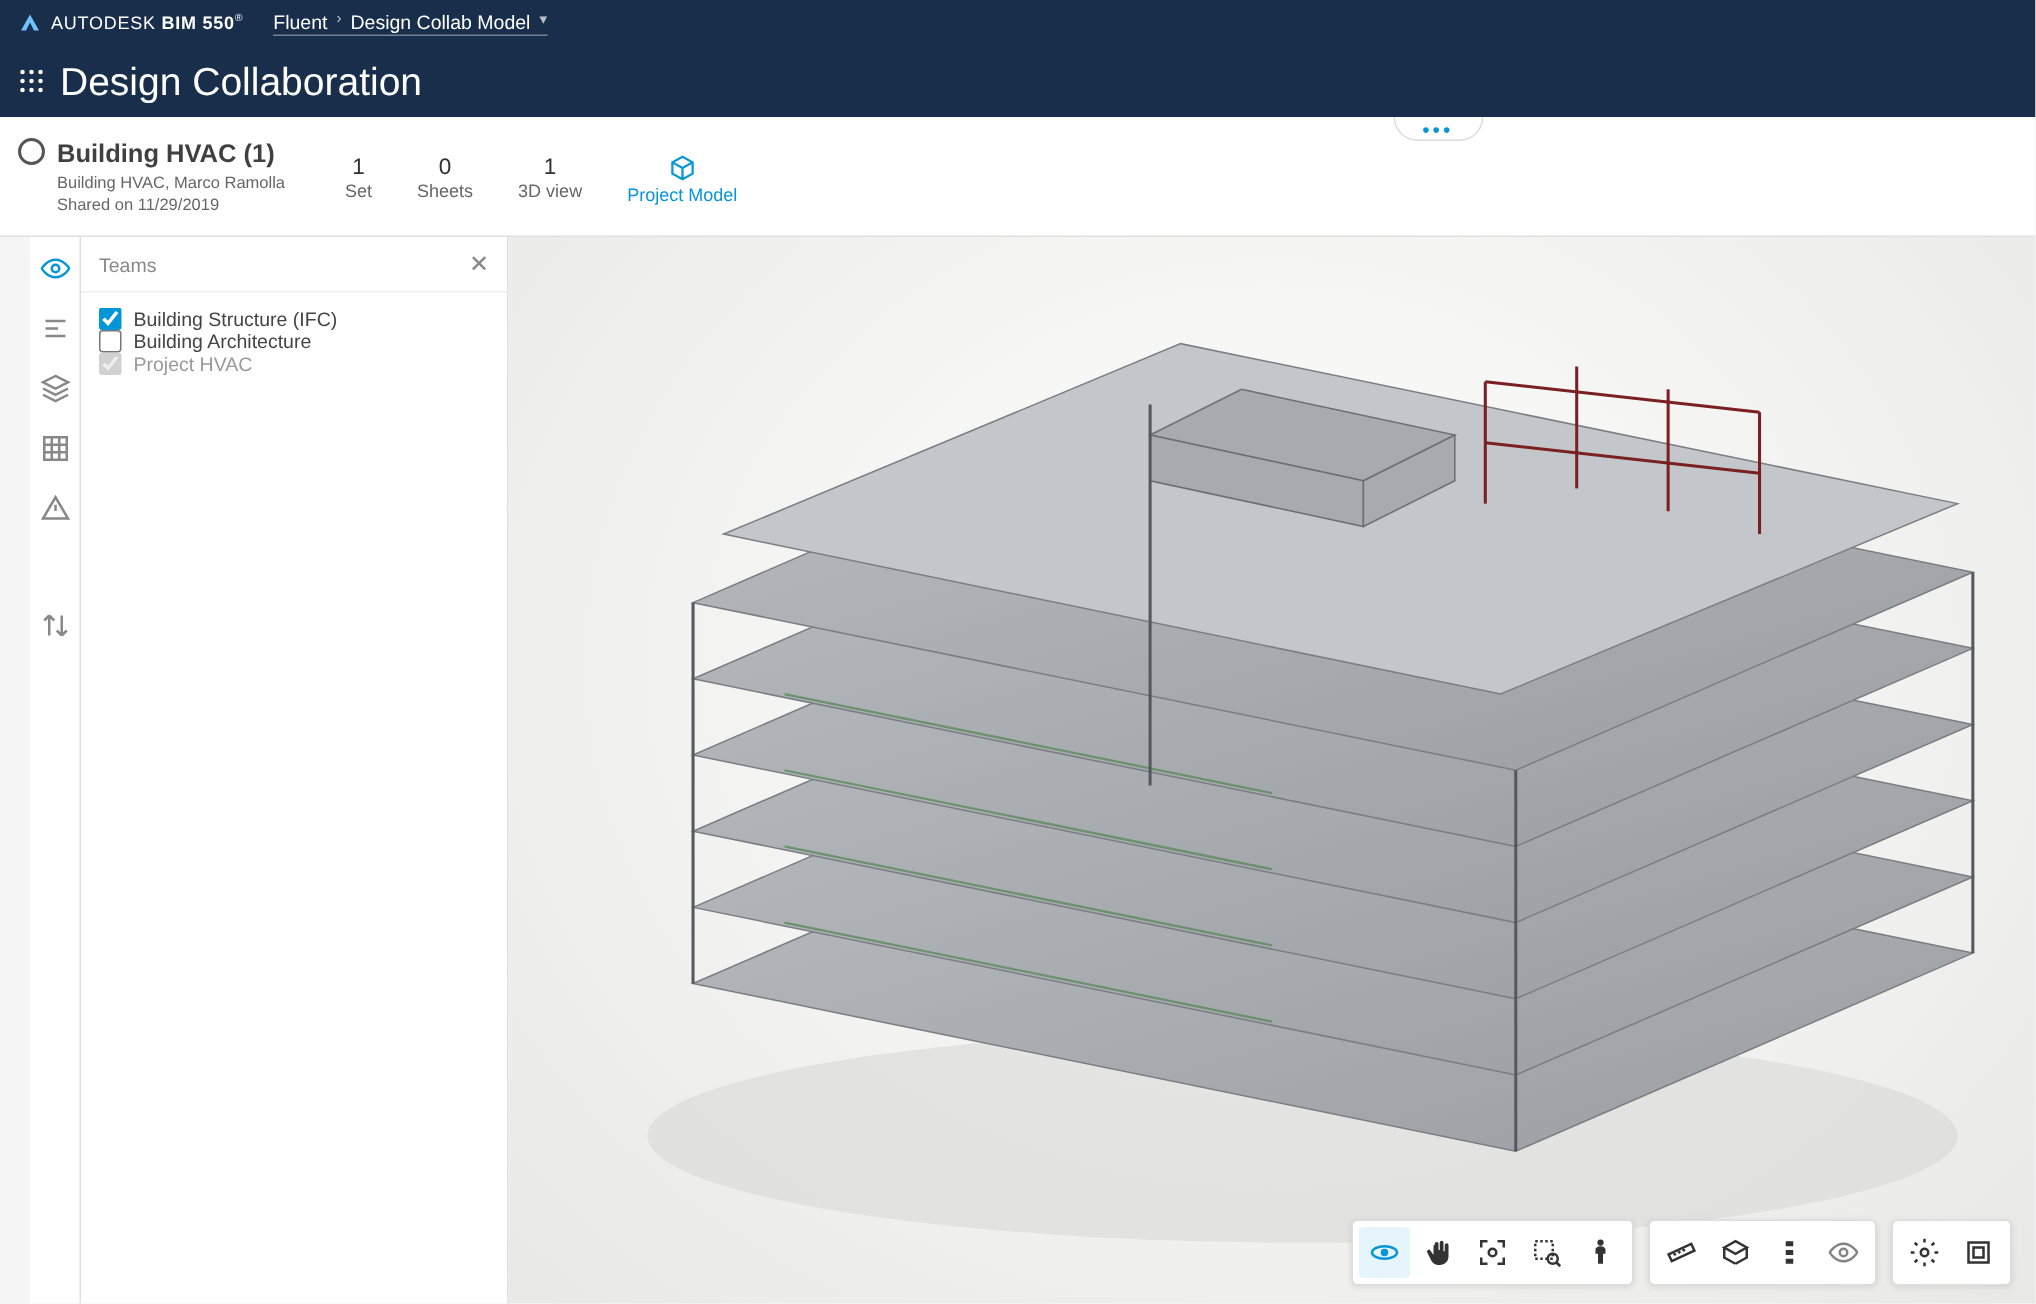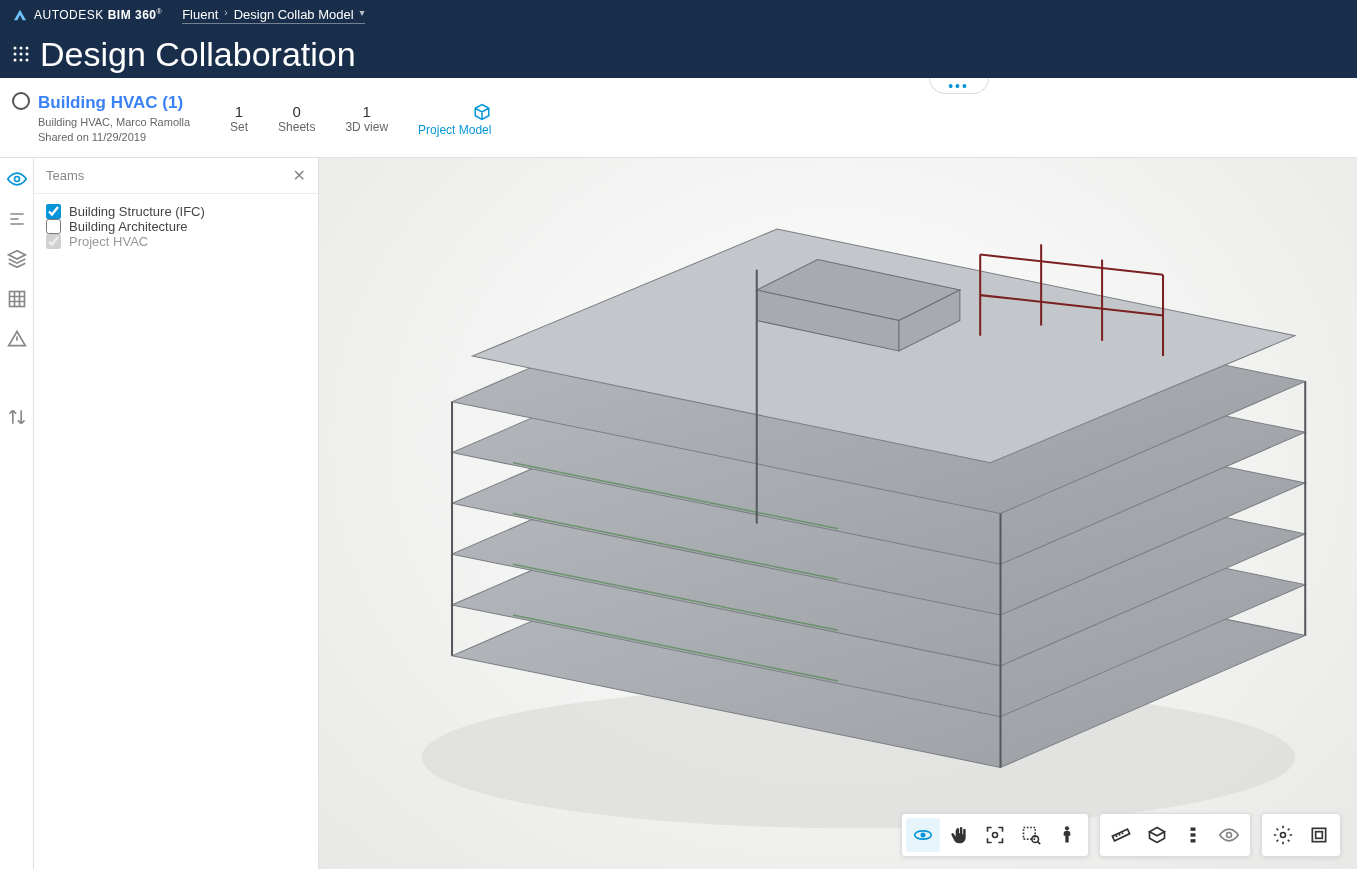--- a/index.html
+++ b/index.html
@@ -9,41 +9,41 @@
   .top-header { background: #182e4a; color: #fff; height: 78px; display: flex; flex-direction: column; }
   .top-header-row1 { height: 30px; display: flex; align-items: center; padding-left: 12px; font-size: 12px; }
   .logo-icon { width: 16px; height: 16px; margin-right: 6px; color:#6fc2ff; }
   .brand-text { font-weight: 300; letter-spacing: 0.5px; margin-right: 20px; }
   .brand-bold { font-weight: 600; }
   .breadcrumb { display: flex; align-items: flex-start; gap: 6px; font-size: 13px; border-bottom:1px solid rgba(255,255,255,0.4); padding-bottom:1px;}
   .breadcrumb span { cursor: pointer; }
   .breadcrumb .chev { font-size: 10px; opacity: 0.7; }
   .top-header-row2 { flex:1; display:flex; align-items:center; padding-left:12px; gap:10px; }
   .apps-icon { width:18px; height:18px; color:#fff; cursor:pointer; }
-  .module-title { font-size: 34px; font-weight: 400; }
+  .module-title { font-size: 26px; font-weight: 400; }
 
   
   .sub-header { background:#fff; height: 80px; display:flex; align-items:center; padding-left:12px; border-bottom:1px solid #e0e0e0; position:relative; }
   .package-circle { width:18px; height:18px; border:2px solid #555; border-radius:50%; margin-right:8px; margin-top:2px; align-self:flex-start; position:relative; top:12px;}
   .package-info { display:flex; flex-direction:column; margin-right:40px; }
-  .package-title { font-size:17px; font-weight:600; color:#3b82f6; }
+  .package-title { font-size:17px; font-weight:600; color:#404040; }
   .package-sub { font-size:11px; color:#666; margin-top:3px; }
   .stats { display:flex; gap:30px; align-items:flex-start; margin-top:4px;}
   .stat { display:flex; flex-direction:column; align-items:center; font-size:12px; color:#666; }
   .stat .num { font-size:15px; color:#333; }
   .stat.link .num, .stat.link .lbl { color:#0696d7; }
   .stat.link svg { color:#0696d7;}
-  .stat.link { cursor:pointer;align-items:flex-end; }
+  .stat.link { cursor:pointer; }
   .stat svg { width:18px; height:18px; color:#666; margin-bottom:2px;}
 
   
   .pull-tab { position:absolute; left:50%; transform:translateX(250px); top:78px; background:#fff; border:1px solid #ddd; border-top:none; border-radius:0 0 30px 30px; width:60px; height:16px; display:flex; align-items:center; justify-content:center; color:#0696d7; font-size:14px; letter-spacing:2px; cursor:pointer; z-index:5;}
 
   
-  .main { display:flex; height: calc(869px - 78px - 80px); }
+  .main { display:flex; height: calc(869px - 78px - 80px); margin-left: 20px; }
   
   
   .left-rail { width:34px; background:#fff; border-right:1px solid #e0e0e0; display:flex; flex-direction:column; align-items:center; padding-top:10px; gap:18px; }
   .left-rail .rail-btn { width:22px; height:22px; color:#888; cursor:pointer; display:flex; align-items:center; justify-content:center;}
   .left-rail .rail-btn.active { color:#0696d7; }
   .left-rail .rail-btn svg { width:20px; height:20px; }
   .rail-divider { height: 20px; }
 
   
   .teams-panel { width: 285px; background:#fff; border-right:1px solid #e0e0e0; }
@@ -70,21 +70,21 @@
 </style>
 </head>
 <body>
 
 <div class="top-header">
   <div class="top-header-row1">
     <svg class="logo-icon" viewBox="0 0 24 24" fill="currentColor">
         <path d="M3 20 L12 4 L21 20 L16 20 L12 12 L8 20 Z"></path>
       </svg>
     <span class="brand-text">
-      <span>AUTODESK</span>&nbsp;<span class="brand-bold">BIM 360</span><sup style="font-size:7px;">®</sup>
+      <span>AUTODESK</span>&nbsp;<span class="brand-bold">BIM 550</span><sup style="font-size:7px;">®</sup>
     </span>
     <div class="breadcrumb">
       <span>Fluent</span>
       <span class="chev">›</span>
       <span>Design Collab Model</span>
       <span class="chev">▾</span>
     </div>
   </div>
   <div class="top-header-row2">
     <svg class="apps-icon" viewBox="0 0 24 24" fill="currentColor">

